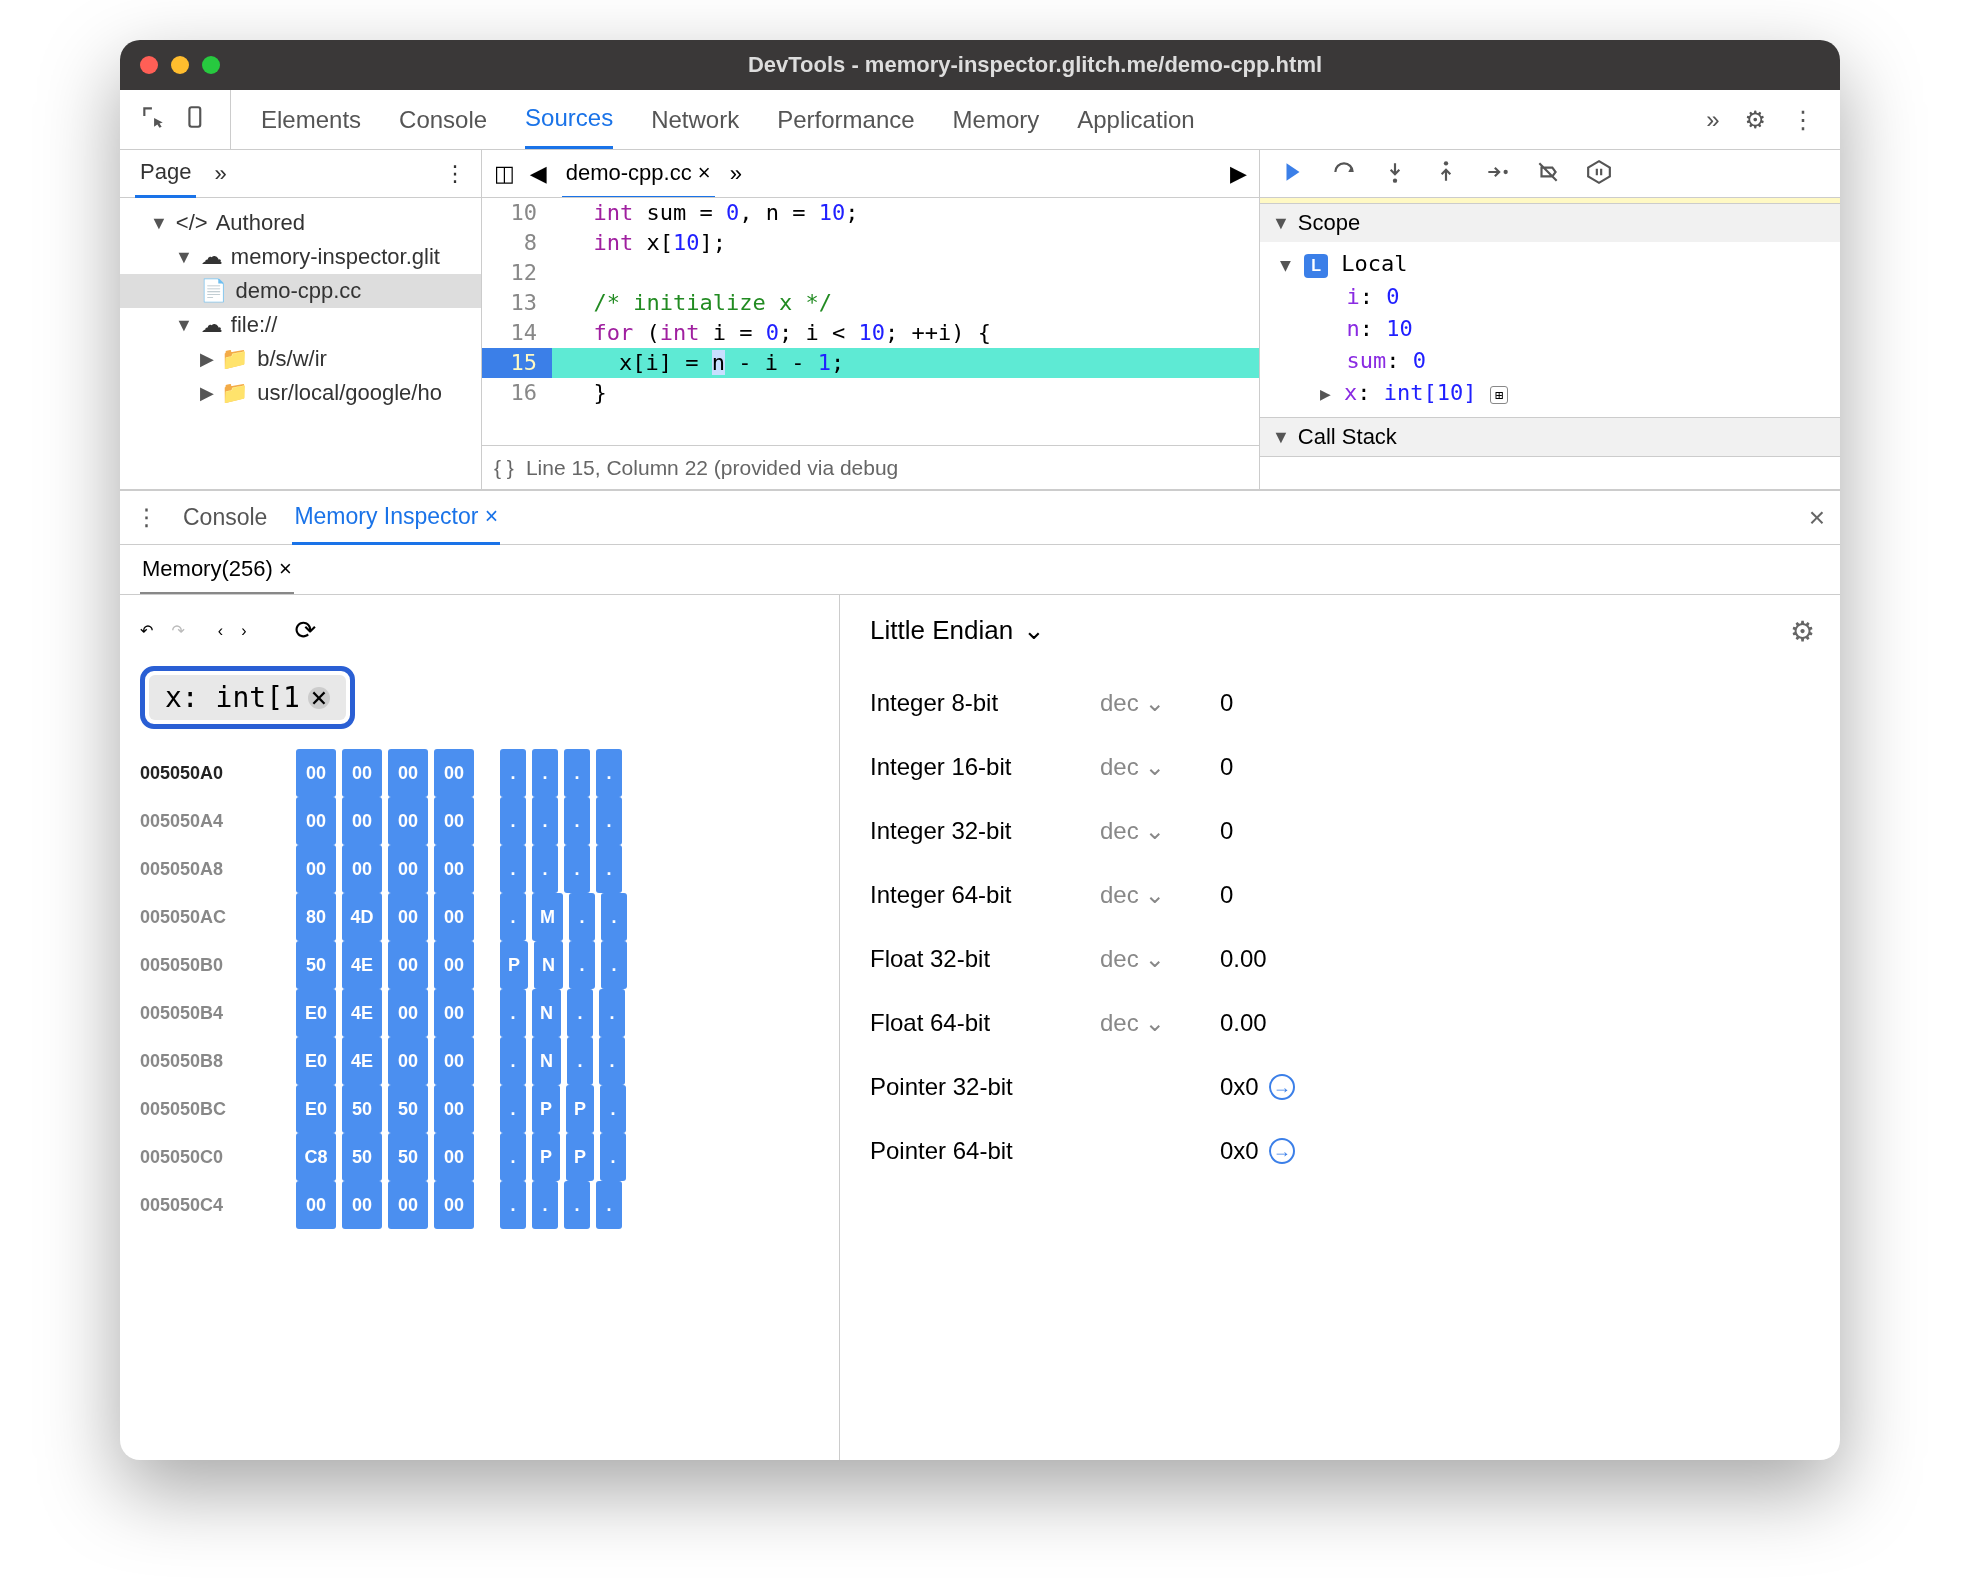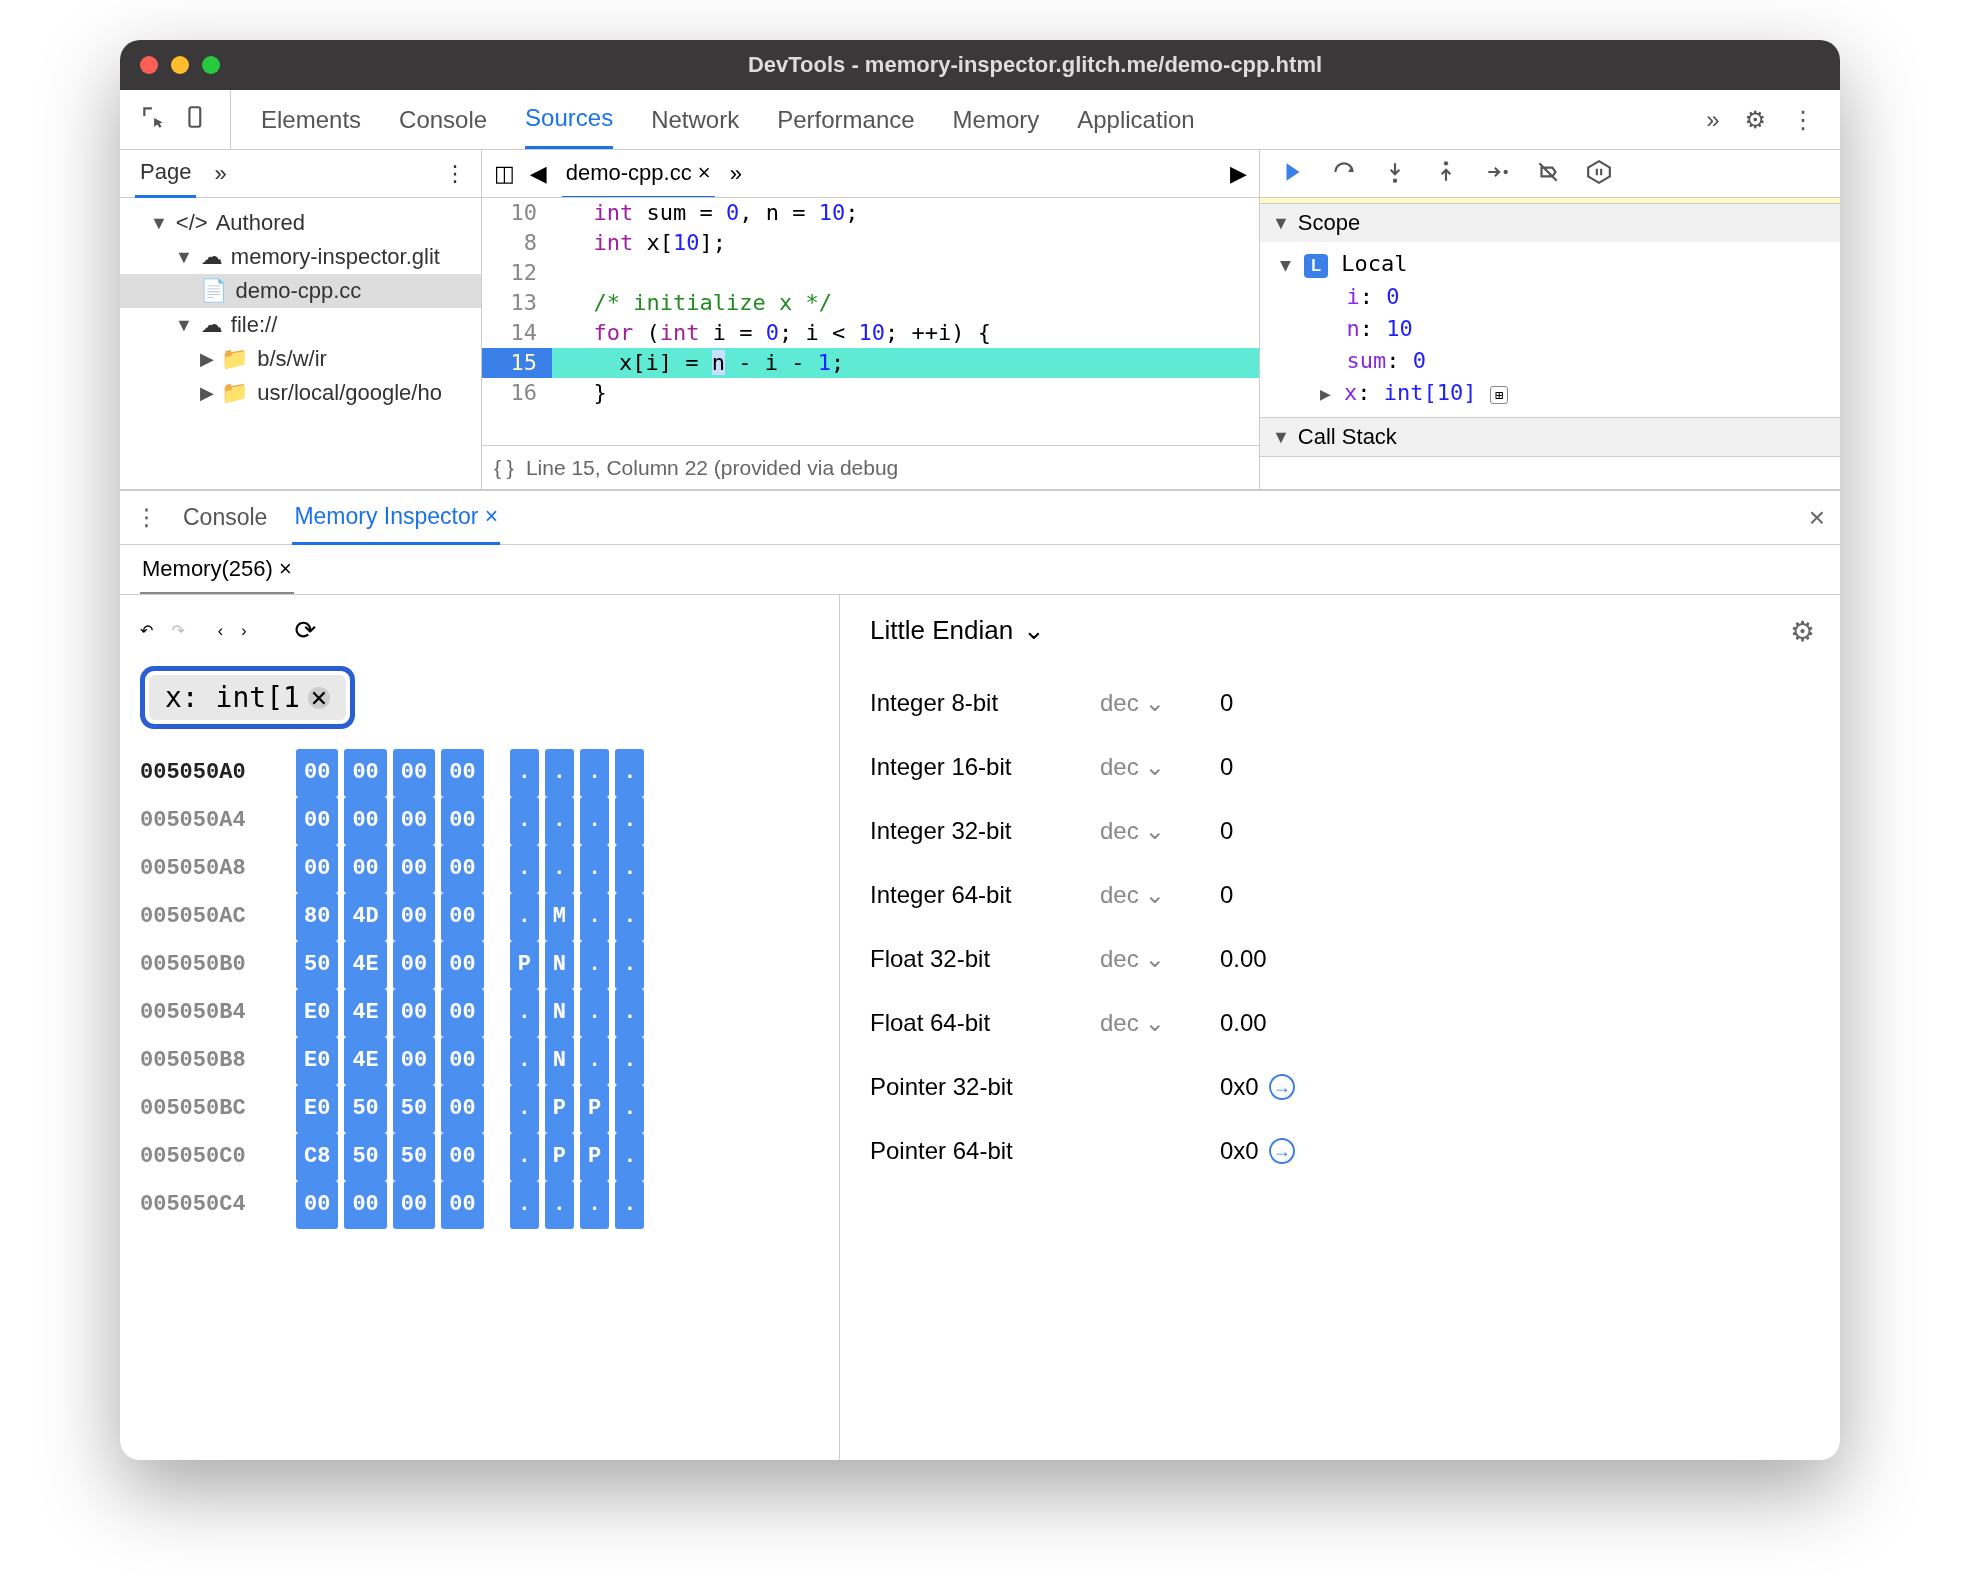--- a/index.html
+++ b/index.html
@@ -48,21 +48,21 @@
 .drawer{flex:1;display:flex;flex-direction:column;border-top:1px solid #ccc;}
 .drawer-tabs{height:54px;border-bottom:1px solid #ccc;display:flex;align-items:center;padding:0 15px;font-size:23px;color:#555;gap:25px;}
 .drawer-tabs .dtab.active{color:#1a73e8;border-bottom:3px solid #1a73e8;padding:12px 2px;}
 .mem-tab{height:50px;border-bottom:1px solid #ccc;display:flex;align-items:center;padding:0 20px;font-size:22px;gap:12px;}
 .mem-body{flex:1;display:flex;}
 .mem-left{width:720px;border-right:1px solid #ccc;padding:20px;}
 .mem-nav{display:flex;align-items:center;gap:18px;margin-bottom:20px;}
 .addr-input{border:1px solid #ccc;padding:6px 30px;font-size:24px;width:300px;text-align:center;}
 .chip-wrap{border:5px solid #2a5fd4;border-radius:14px;display:inline-block;padding:4px;}
 .chip{background:#e8e8e8;border-radius:6px;padding:6px 16px;font-family:Menlo,monospace;font-size:28px;display:flex;align-items:center;gap:8px;}
-.hex-grid{margin-top:20px;font-family:Liberation Mono, monospace;font-size:22px;line-height:48px;}
+.hex-grid{margin-top:20px;font-family:Liberation Sans, sans-serif;font-size:18px;line-height:48px;}
 .hex-row{display:flex;align-items:center;gap:16px;}
 .hex-addr{width:140px;color:#888;font-weight:bold;}
 .hex-row:first-child .hex-addr{color:#222;}
 .hex-bytes{display:flex;gap:6px;}
 .byte{background:#4b8ff0;color:#fff;padding:0 8px;border-radius:3px;font-weight:bold;min-width:40px;text-align:center;}
 .ascii{display:flex;gap:6px;margin-left:10px;}
 .asc{background:#4b8ff0;color:#fff;padding:0 8px;border-radius:3px;min-width:26px;text-align:center;font-weight:bold;}
 .mem-right{flex:1;padding:20px 30px;}
 .endian{font-size:26px;display:flex;align-items:flex-start;gap:10px;margin-bottom:25px;}
 .vals{font-size:24px;line-height:64px;}

